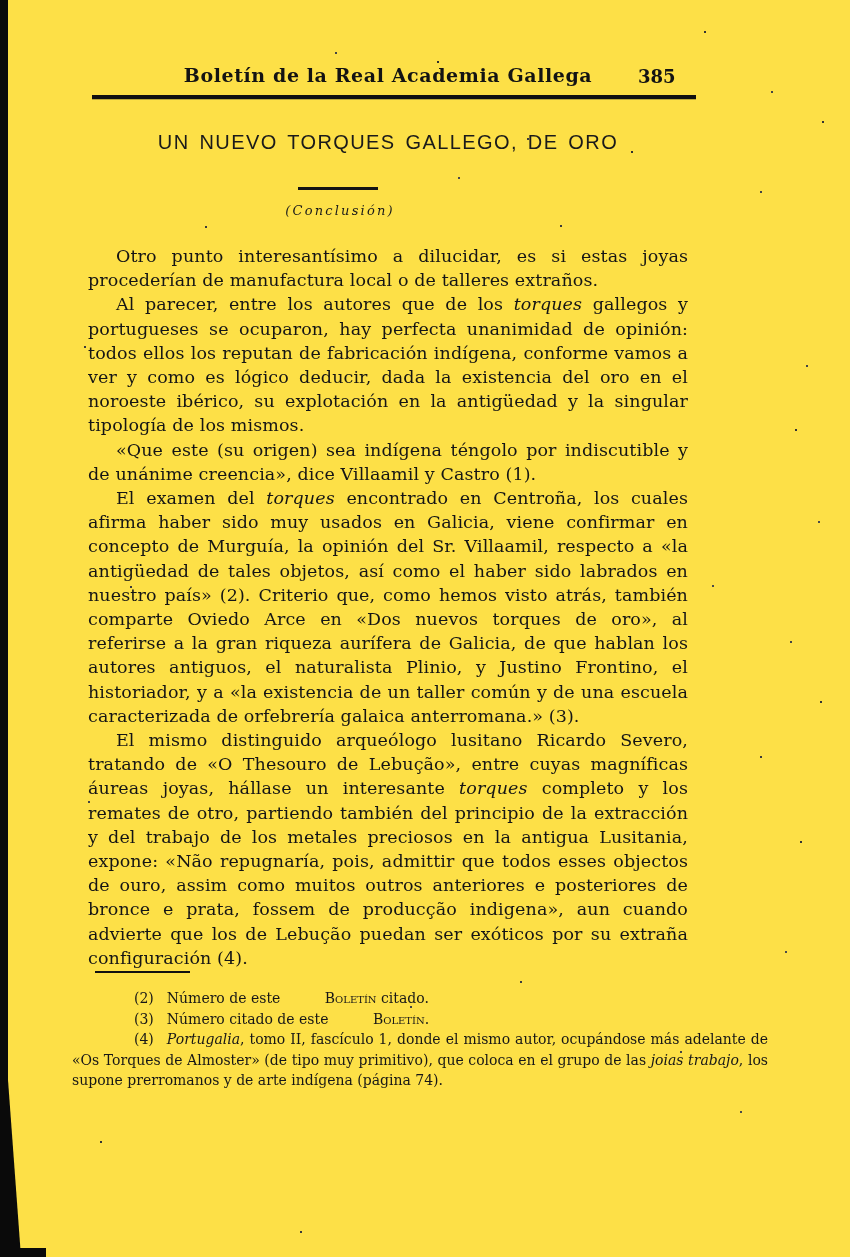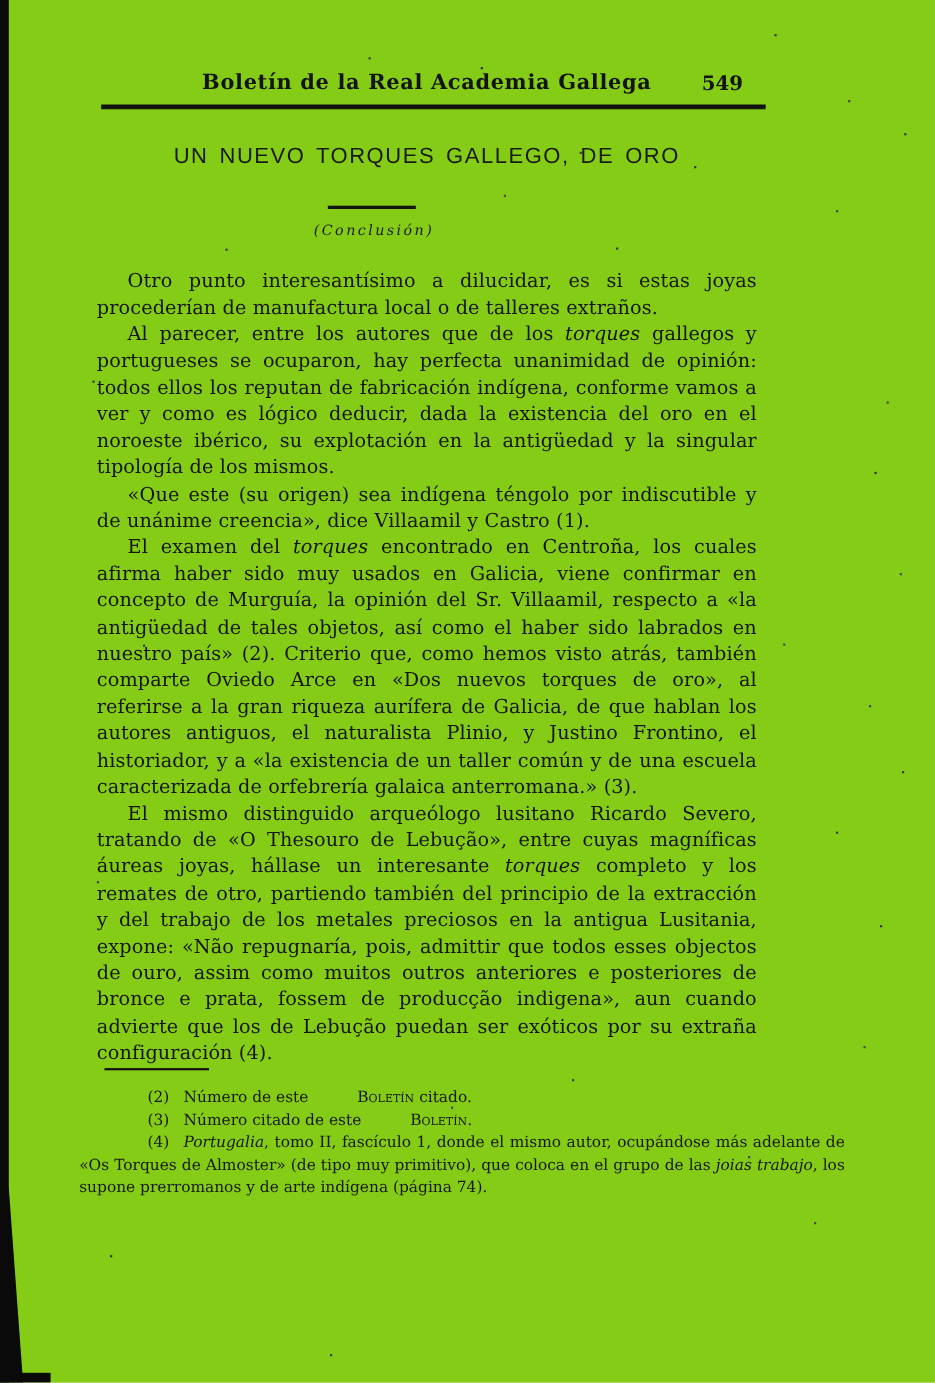--- a/index.html
+++ b/index.html
@@ -1,21 +1,21 @@
 <!DOCTYPE html>
 <html><head>
 <meta charset="utf-8">
 <style>
   html,body { margin:0; padding:0; background:#e8e8e4; }
   #page {
     position: relative;
     width: 850px;
     height: 1257px;
     margin: 0 auto;
-    background: #84cc16;
+    background: #fde047;
     overflow: hidden;
     color: #161616;
     font-family: "DejaVu Serif", serif;
   }
 
   
   .journal-title {
     position: absolute;
     left: 88px; top: 64px; width: 600px;
     text-align: center;
@@ -132,21 +132,21 @@
   <svg class="edge-artifact" width="60" height="1257" viewBox="0 0 60 1257" aria-hidden="true">
     <rect x="0" y="0" width="8" height="1257" fill="#0a0a0a"></rect>
     <polygon points="0,1080 8,1080 21,1257 0,1257" fill="#0a0a0a"></polygon>
     <rect x="0" y="1248" width="46" height="9" fill="#0a0a0a"></rect>
   </svg>
 
   <div class="noise n1"></div>
   <div class="noise n2"></div>
 
   <div class="journal-title">Boletín de la Real Academia Gallega</div>
-  <div class="page-number">549</div>
+  <div class="page-number">385</div>
   <div class="header-rule"></div>
 
   <div class="article-title">UN NUEVO TORQUES GALLEGO, DE ORO</div>
   <div class="title-rule"></div>
   <div class="article-subtitle">(Conclusión)</div>
 
   <div class="body-text">
     <p><span>Otro punto interesantísimo a dilucidar, es si estas joyas procederían de manufactura local o de talleres extraños.</span></p>
     <p><span>Al parecer, entre los autores que de los </span><span class="it">torques</span><span> gallegos y portugueses se ocuparon, hay perfecta unanimidad de opinión: todos ellos los reputan de fabricación indígena, conforme vamos a ver y como es lógico deducir, dada la existencia del oro en el noroeste ibérico, su explotación en la antigüedad y la singular tipología de los mismos.</span></p>
     <p><span>«Que este (su origen) sea indígena téngolo por indiscutible y de unánime creencia», dice Villaamil y Castro (1).</span></p>

